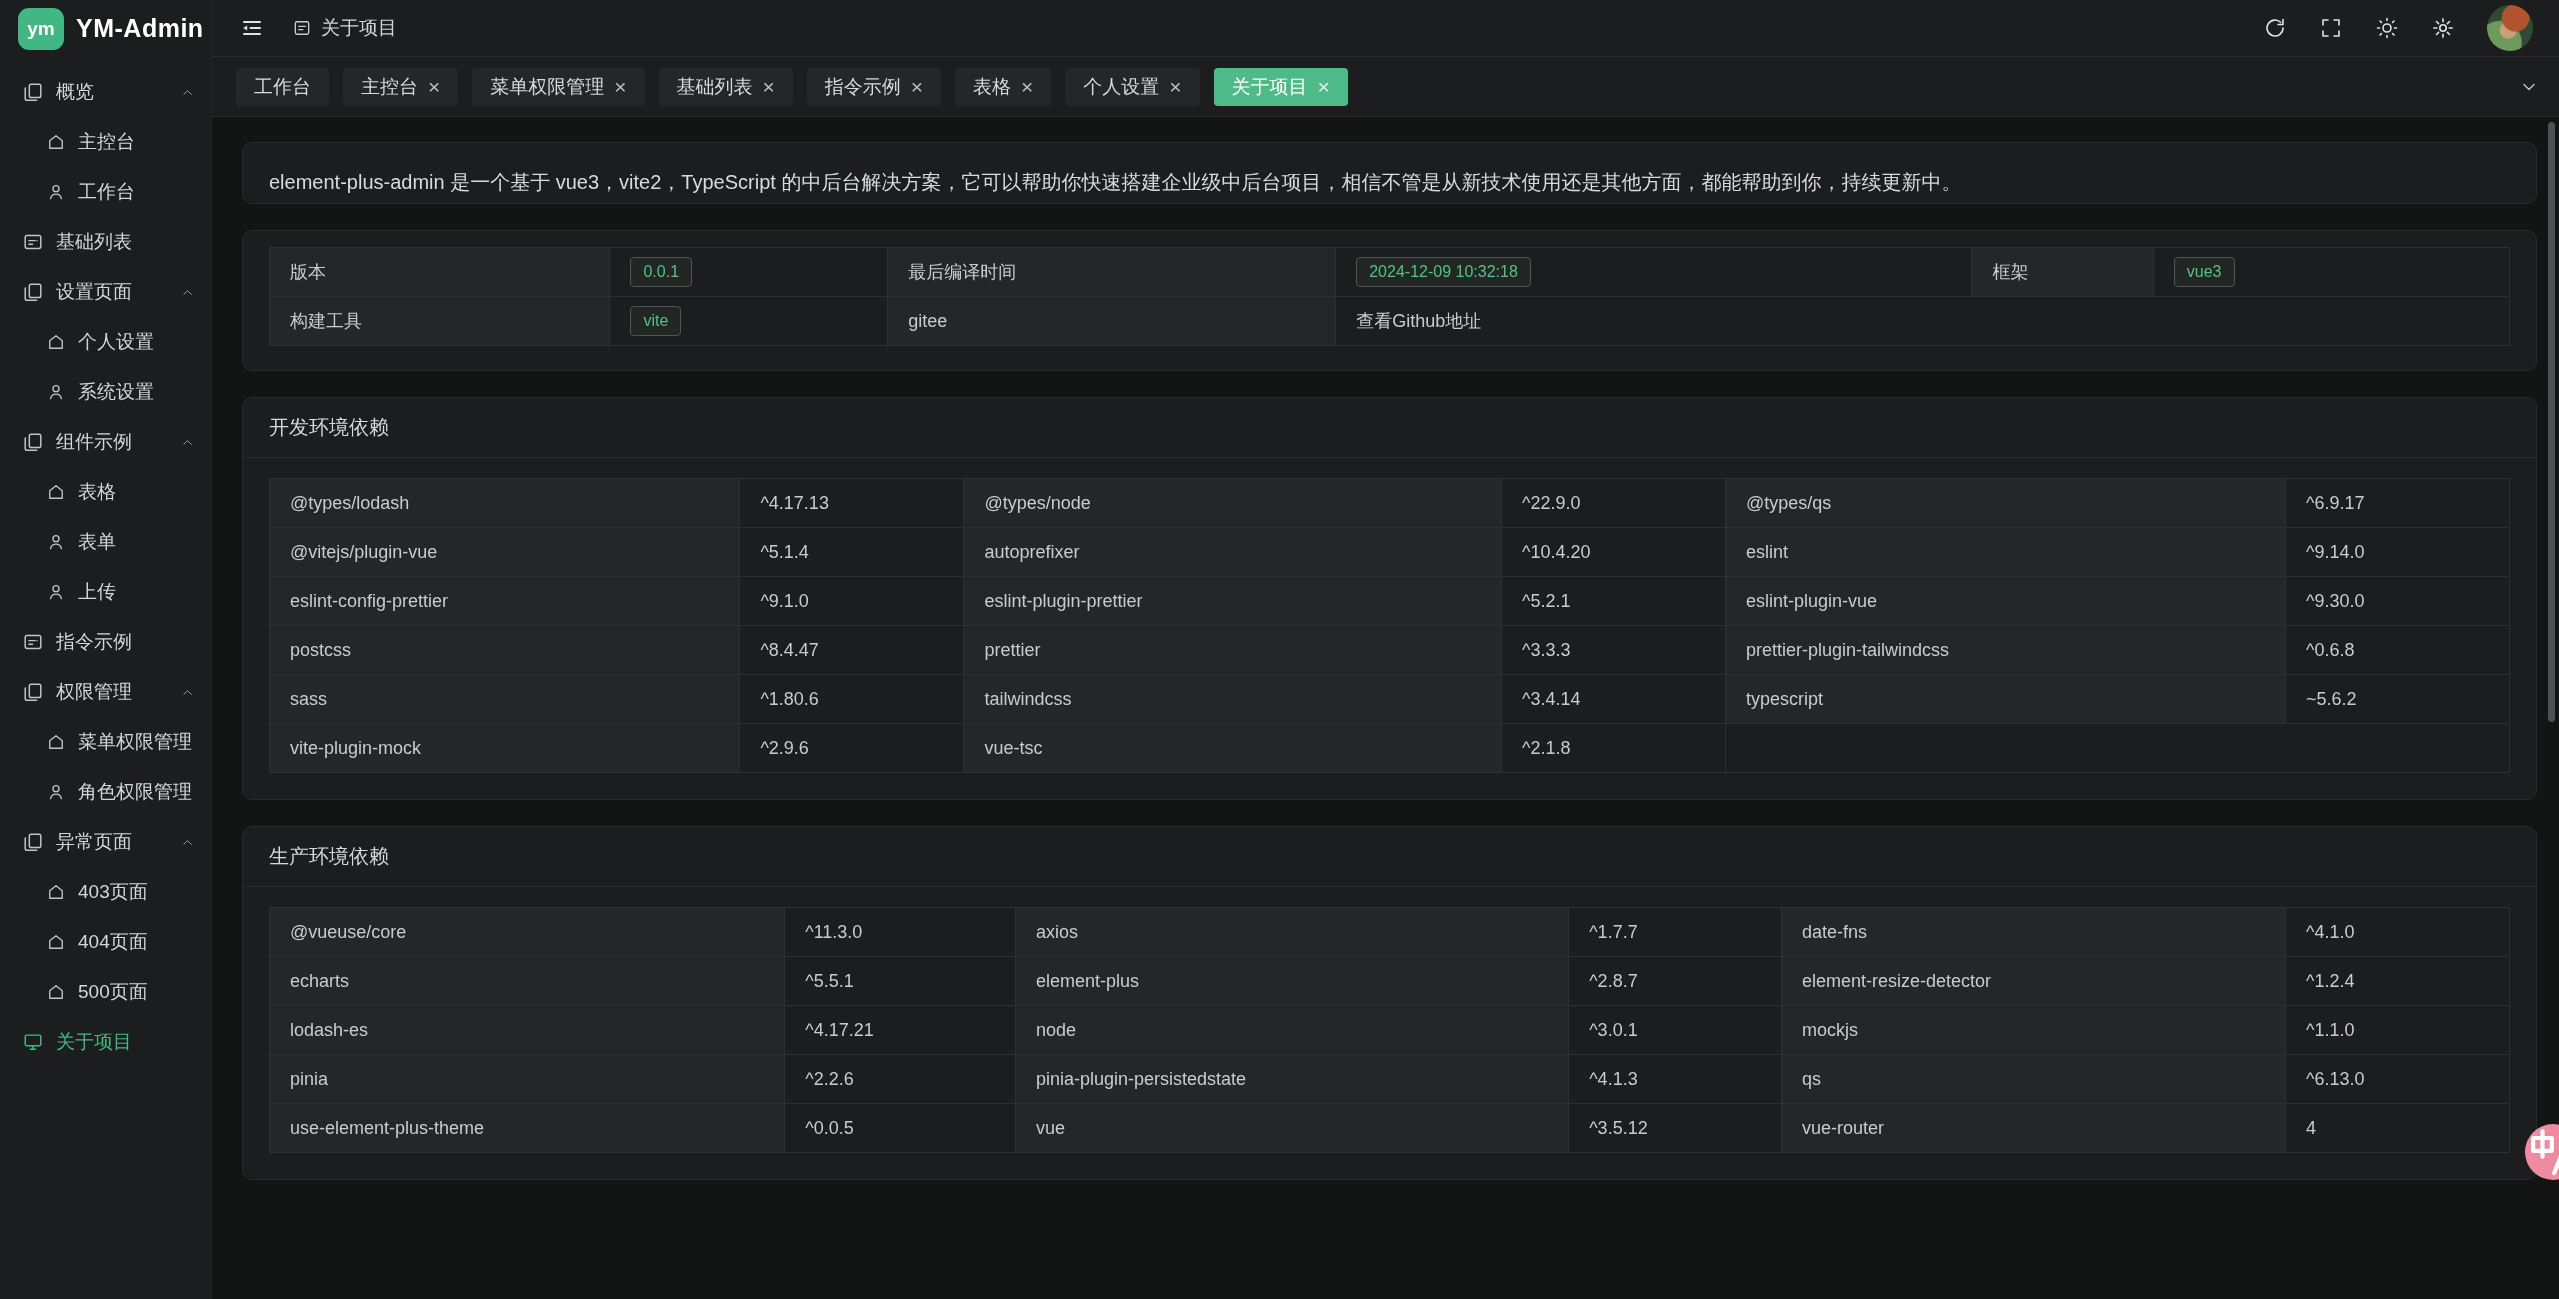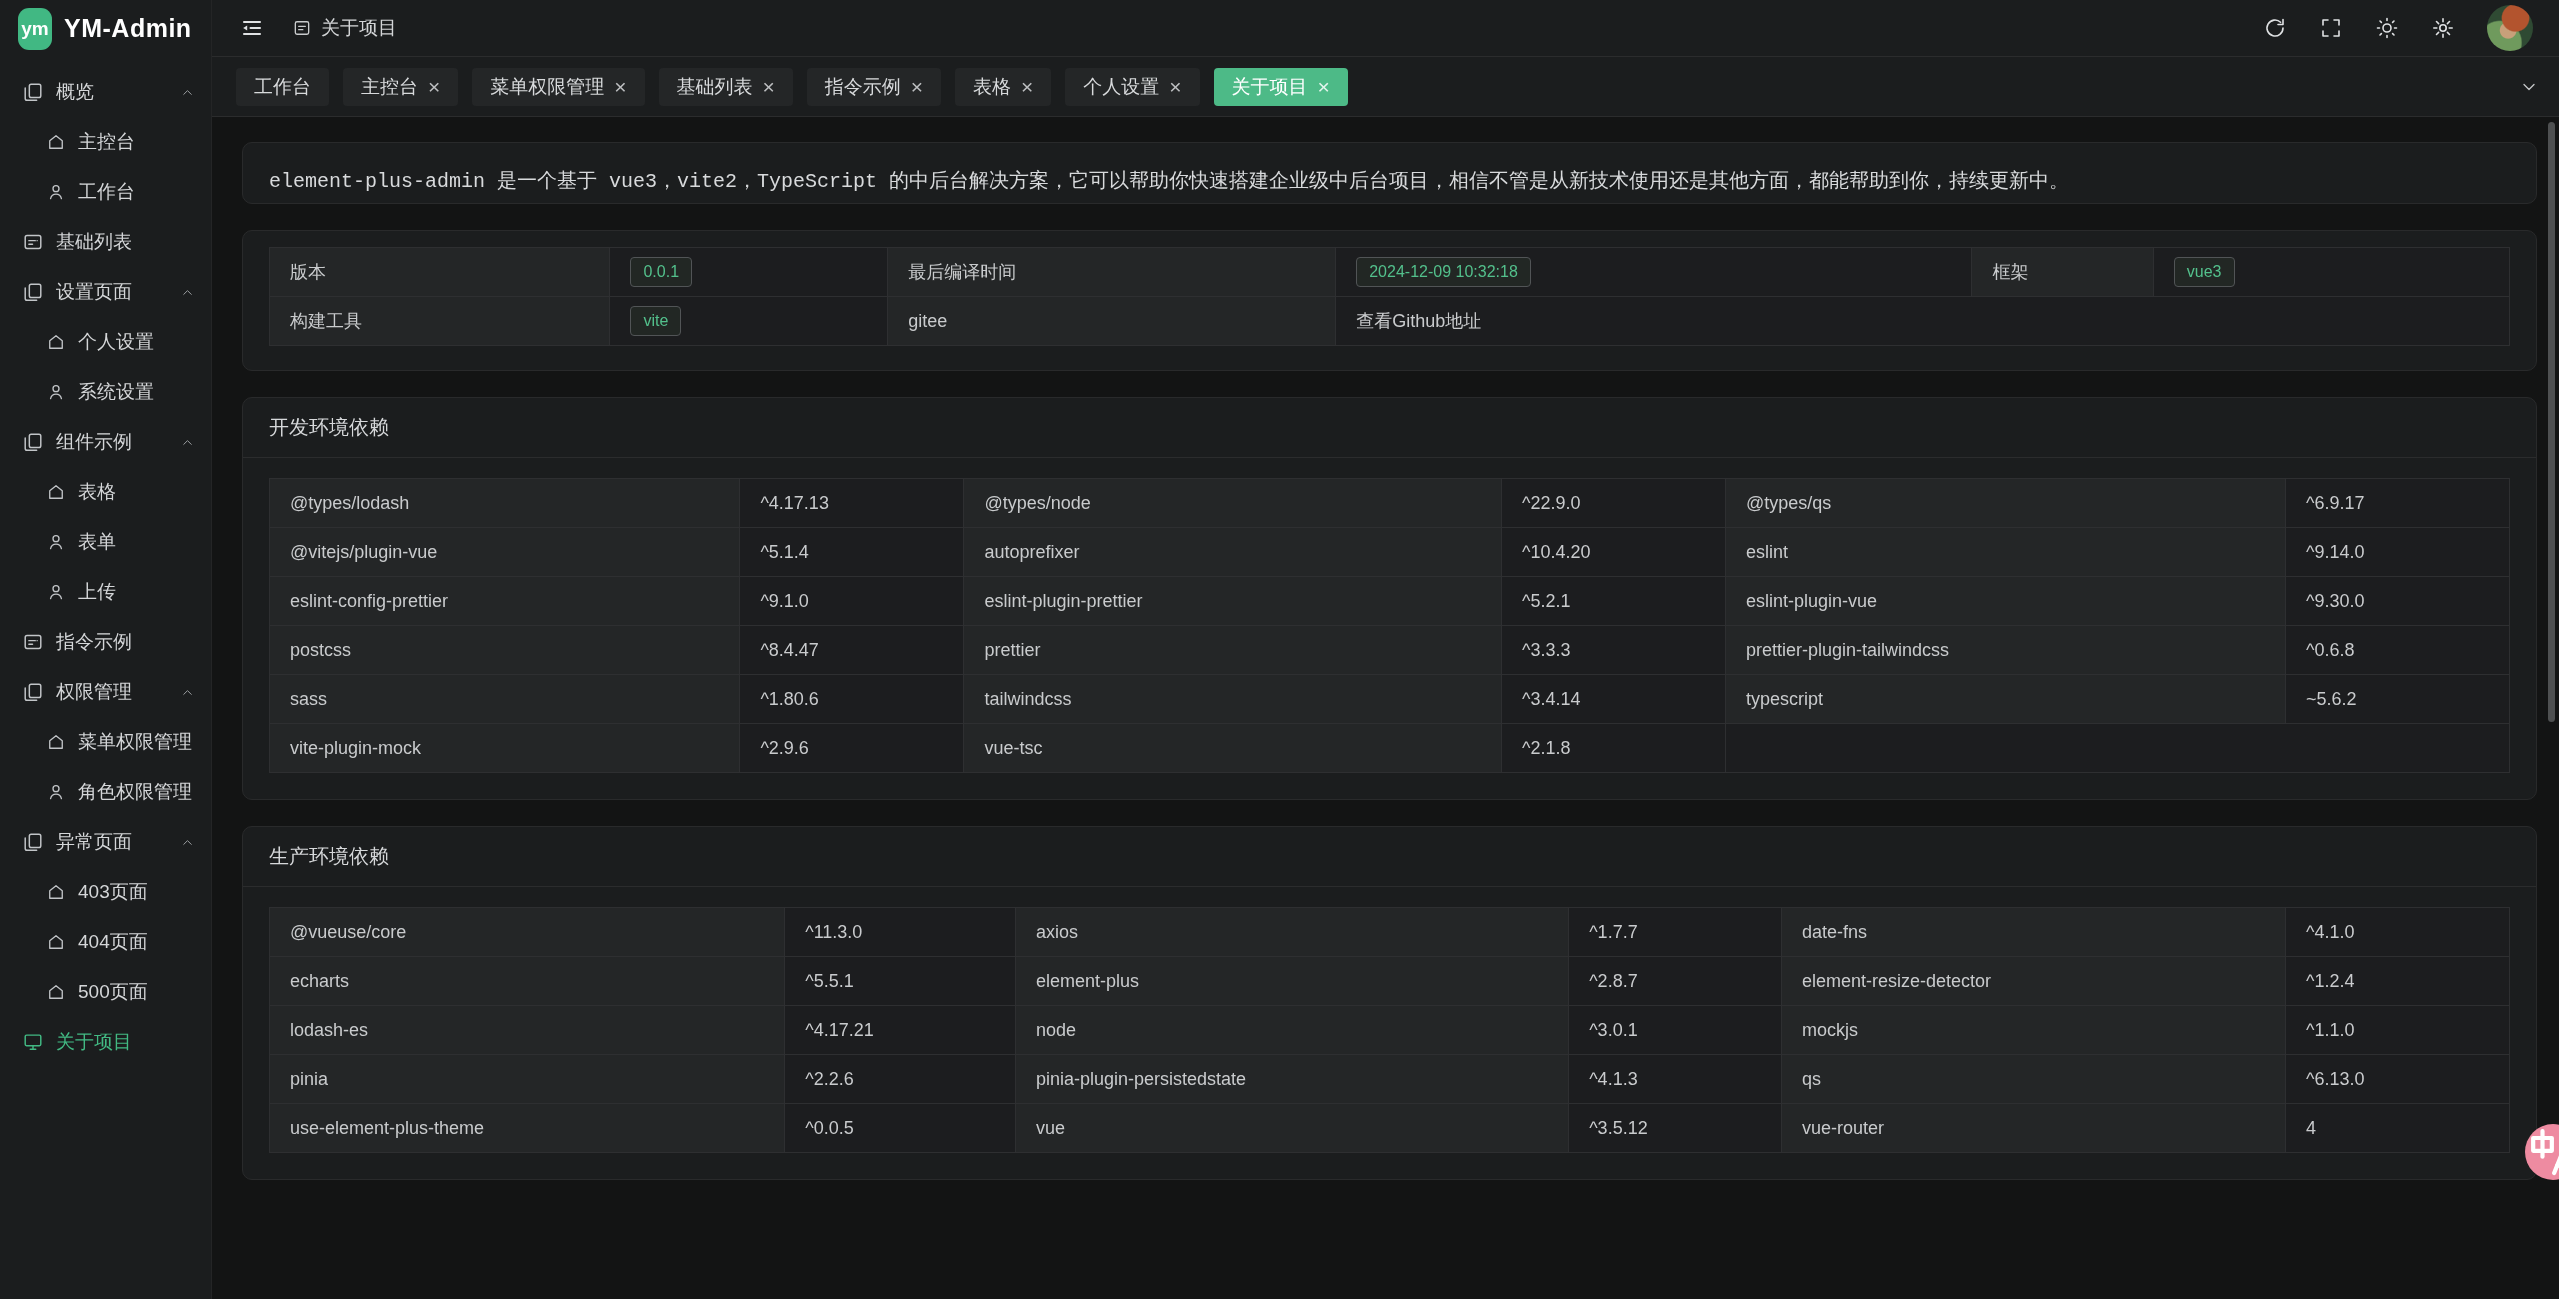--- a/index.html
+++ b/index.html
@@ -10,21 +10,21 @@
   }
   .app { position:relative; width:2559px; height:1299px; }
 
   
   .sidebar {
     position:absolute; left:0; top:0; bottom:0; width:212px;
     background:#1b1d1e; border-right:1px solid #242526; z-index:5;
   }
   .logo { height:57px; display:flex; align-items:center; gap:12px; padding-left:18px; }
   .logo-badge {
-    width:34px; height:42px; border-radius:11px; background:#41b883;
+    width:46px; height:42px; border-radius:11px; background:#41b883;
     color:#fff; font-weight:bold; font-size:19px;
     display:flex; align-items:center; justify-content:center;
   }
   .logo-title { color:#ffffff; font-size:25px; font-weight:bold; letter-spacing:.5px; }
   .menu { padding-top:10px; }
   .menu-item {
     height:50px; display:flex; align-items:center;
     padding:0 16px 0 22px; font-size:19px; color:#d4d6d8; cursor:pointer;
   }
   .menu-item.sub { padding-left:46px; }
@@ -409,21 +409,21 @@
         <button class="tab-arrow" id="tab-arrow">
           <svg viewBox="0 0 24 24" fill="none" stroke="currentColor" stroke-width="1.6" stroke-linecap="round" stroke-linejoin="round">
             <path d="M6 9l6 6 6-6"></path>
           </svg>
         </button>
     </div>
 
     <div class="content">
 
       <section class="card">
-        <div class="card-body" style="padding:0 26px;font-family:Liberation Mono, monospace;">
+        <div class="card-body" style="padding:0 26px;">
           <div class="about-text">element-plus-admin 是一个基于 vue3，vite2，TypeScript 的中后台解决方案，它可以帮助你快速搭建企业级中后台项目，相信不管是从新技术使用还是其他方面，都能帮助到你，持续更新中。</div>
         </div>
       </section>
 
       <section class="card">
         <div class="card-body" style="padding:16px 26px 24px;">
           <table>
             <colgroup>
                 <col style="width:15.2%">
                 <col style="width:12.4%">

